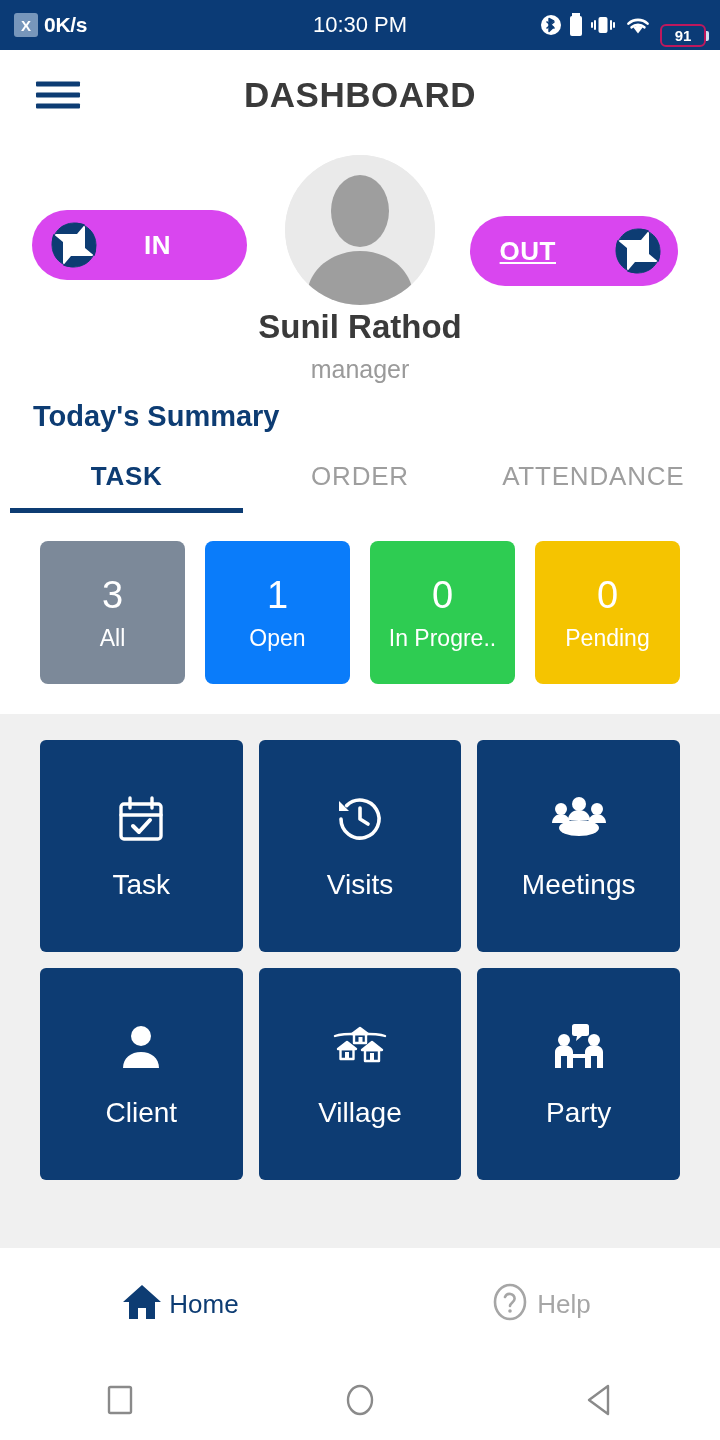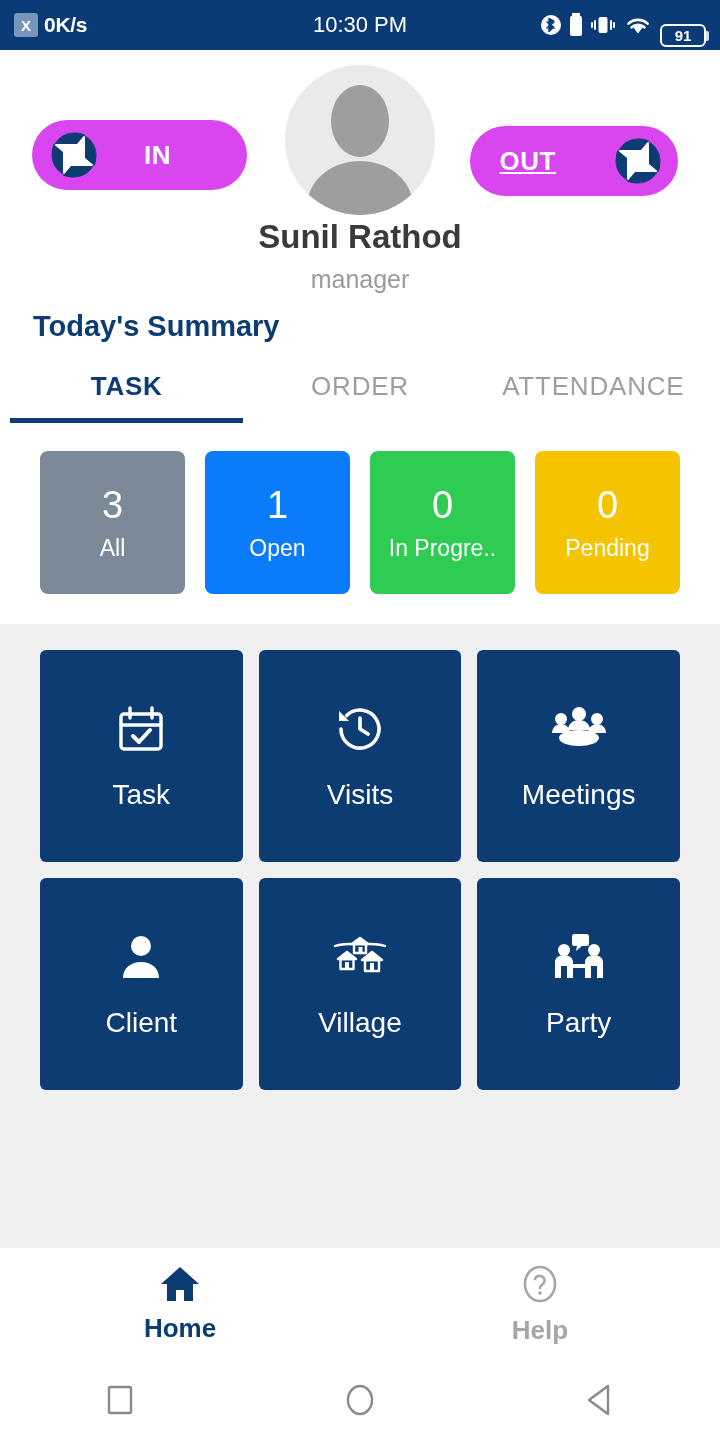--- a/index.html
+++ b/index.html
@@ -20,21 +20,21 @@
   .sb-left{ display:flex; align-items:center; gap:6px; flex:1; }
   .sb-x{
     width:24px;height:24px;background:#7796bb;color:#fff;border-radius:3px;
     display:flex;align-items:center;justify-content:center;font-size:15px;font-weight:bold;
   }
   .sb-speed{ font-size:21px; font-weight:bold; letter-spacing:-.3px; }
   .sb-center{ flex:0 0 auto; font-size:22px; font-weight:normal; }
   .sb-right{ flex:1; display:flex; align-items:center; justify-content:flex-end; gap:7px; }
   .sb-right svg{ display:block; }
   .batt{
-    border:2px solid #ffffff; border-radius:6px; padding:1px 7px;
+    border:2px solid #be185d; border-radius:6px; padding:1px 7px;
     font-size:15px; font-weight:bold; color:#fff; position:relative; min-width:46px; text-align:center;margin-top:21px;
   }
   .batt:after{ content:""; position:absolute; right:-5px; top:50%; transform:translateY(-50%);
     width:3px;height:10px;background:#cfe0f2;border-radius:0 2px 2px 0; }
 
   
   .appbar{ height:90px; flex:0 0 90px; display:flex; align-items:center; position:relative; background:#fff; }
   .hamburger{ position:absolute; left:36px; top:50%; transform:translateY(-50%); width:44px; cursor:pointer; }
   .hamburger span{ display:block; height:5px; background:#0d3c73; border-radius:1px; margin:6px 0; }
   .appbar-title{
@@ -94,22 +94,22 @@
     background:#0d3c73; border-radius:6px; height:212px;
     display:flex; flex-direction:column; align-items:center; justify-content:center; gap:22px;
     color:#fff; cursor:pointer;
   }
   .tile-ico{ height:56px; display:flex; align-items:center; justify-content:center; }
   .tile-lbl{ font-size:28px; }
 
   
   .bottomnav{ height:112px; flex:0 0 112px; background:#fff; display:flex; }
   .bn{
-    flex:1; display:flex; flex-direction:column; align-items:center; justify-content:center; gap:6px;
-    cursor:pointer; color:#a6a6a6;font-weight:bold;
+    flex:1; display:flex; flex-direction:row; align-items:center; justify-content:center; gap:6px;
+    cursor:pointer; color:#a6a6a6;
   }
   .bn.active{ color:#0d3c73; }
   .bn-lbl{ font-size:26px; }
 
   
   .androidnav{ height:80px; flex:0 0 80px; background:#fff; display:flex; align-items:center; }
   .an{ flex:1; display:flex; align-items:center; justify-content:center; cursor:pointer; }
 </style>
 </head>
 <body>
@@ -146,20 +146,28 @@
         <svg width="30" height="26" viewBox="0 0 30 26">
         <path d="M15 21.5l-4.6-5.9a7.4 7.4 0 019.2 0z" fill="#fff"></path>
         <path d="M5.4 11.6a14.3 14.3 0 0119.2 0" stroke="#fff" stroke-width="2.6" fill="none" stroke-linecap="round"></path>
         <path d="M8.6 15.3a9.7 9.7 0 0112.8 0" stroke="#fff" stroke-width="2.6" fill="none" stroke-linecap="round"></path>
           </svg>
       </span>
       <span class="batt">91</span>
     </div>
   </div>
 
+  <div class="appbar">
+    <div class="hamburger">
+      <span></span>
+        <span></span>
+        <span></span>
+    </div>
+    <div class="appbar-title">DASHBOARD</div>
+  </div>
 
   <div class="profile">
 
     <div class="avatar">
       <svg width="150" height="150" viewBox="0 0 150 150">
         <circle cx="75" cy="75" r="75" fill="#eaeaea"></circle>
         <ellipse cx="75" cy="56" rx="29" ry="36" fill="#9e9e9e"></ellipse>
         <path d="M75 96c-27 0-48 17-52 37a75 75 0 00104 0c-4-20-25-37-52-37z" fill="#9e9e9e"></path>
       </svg>
     </div>

